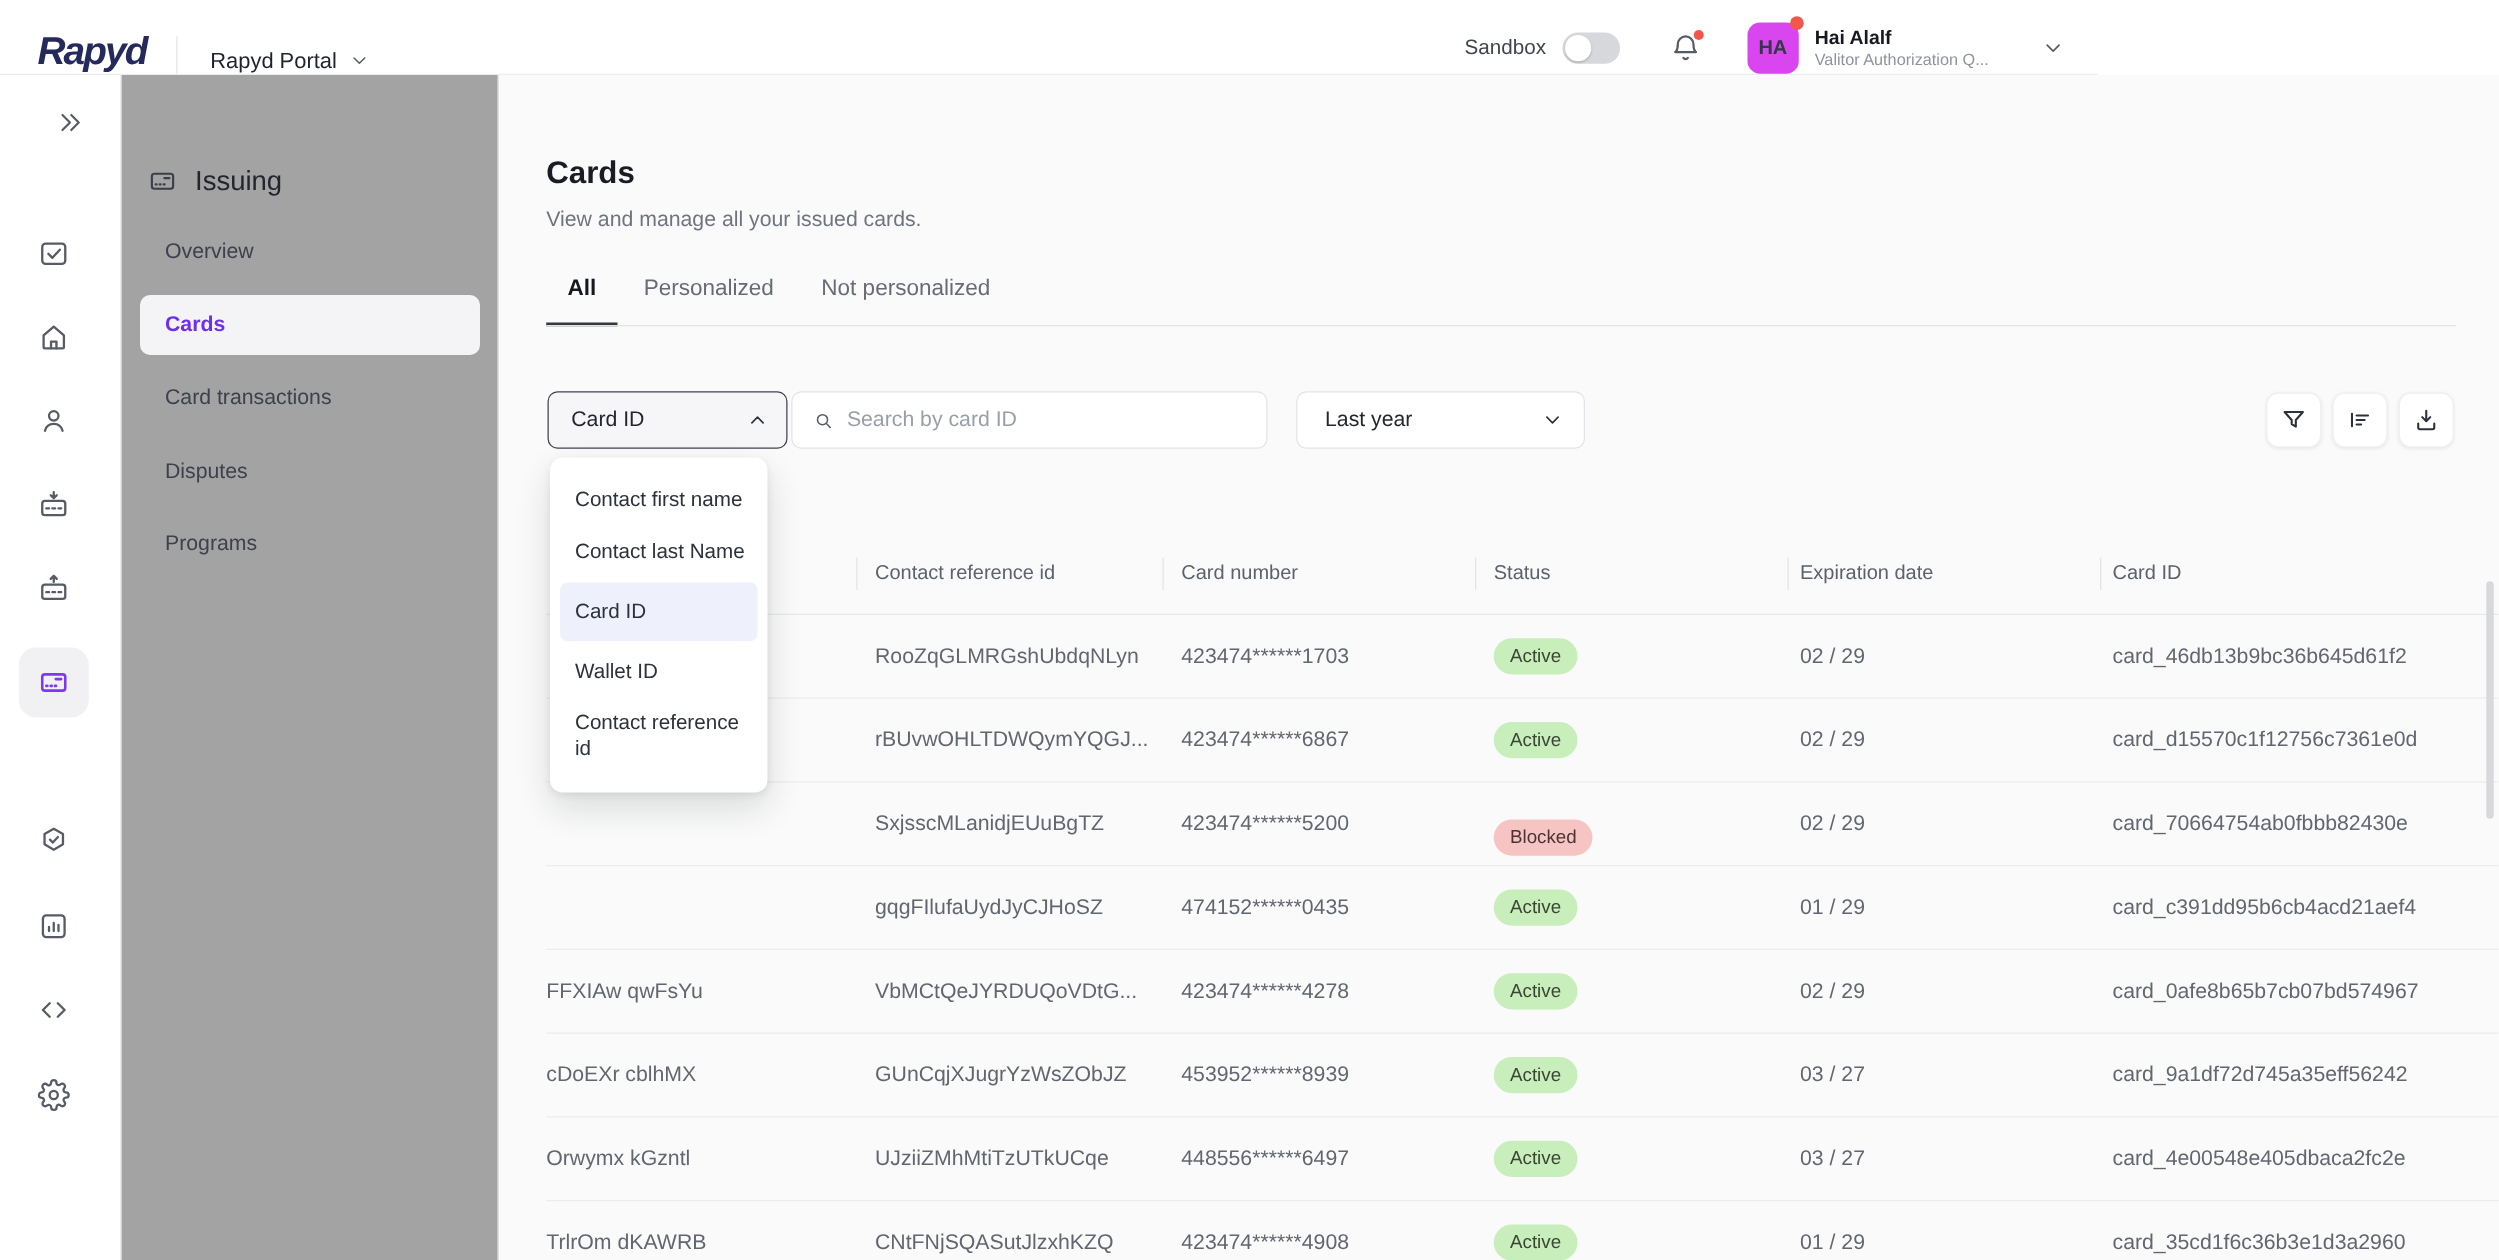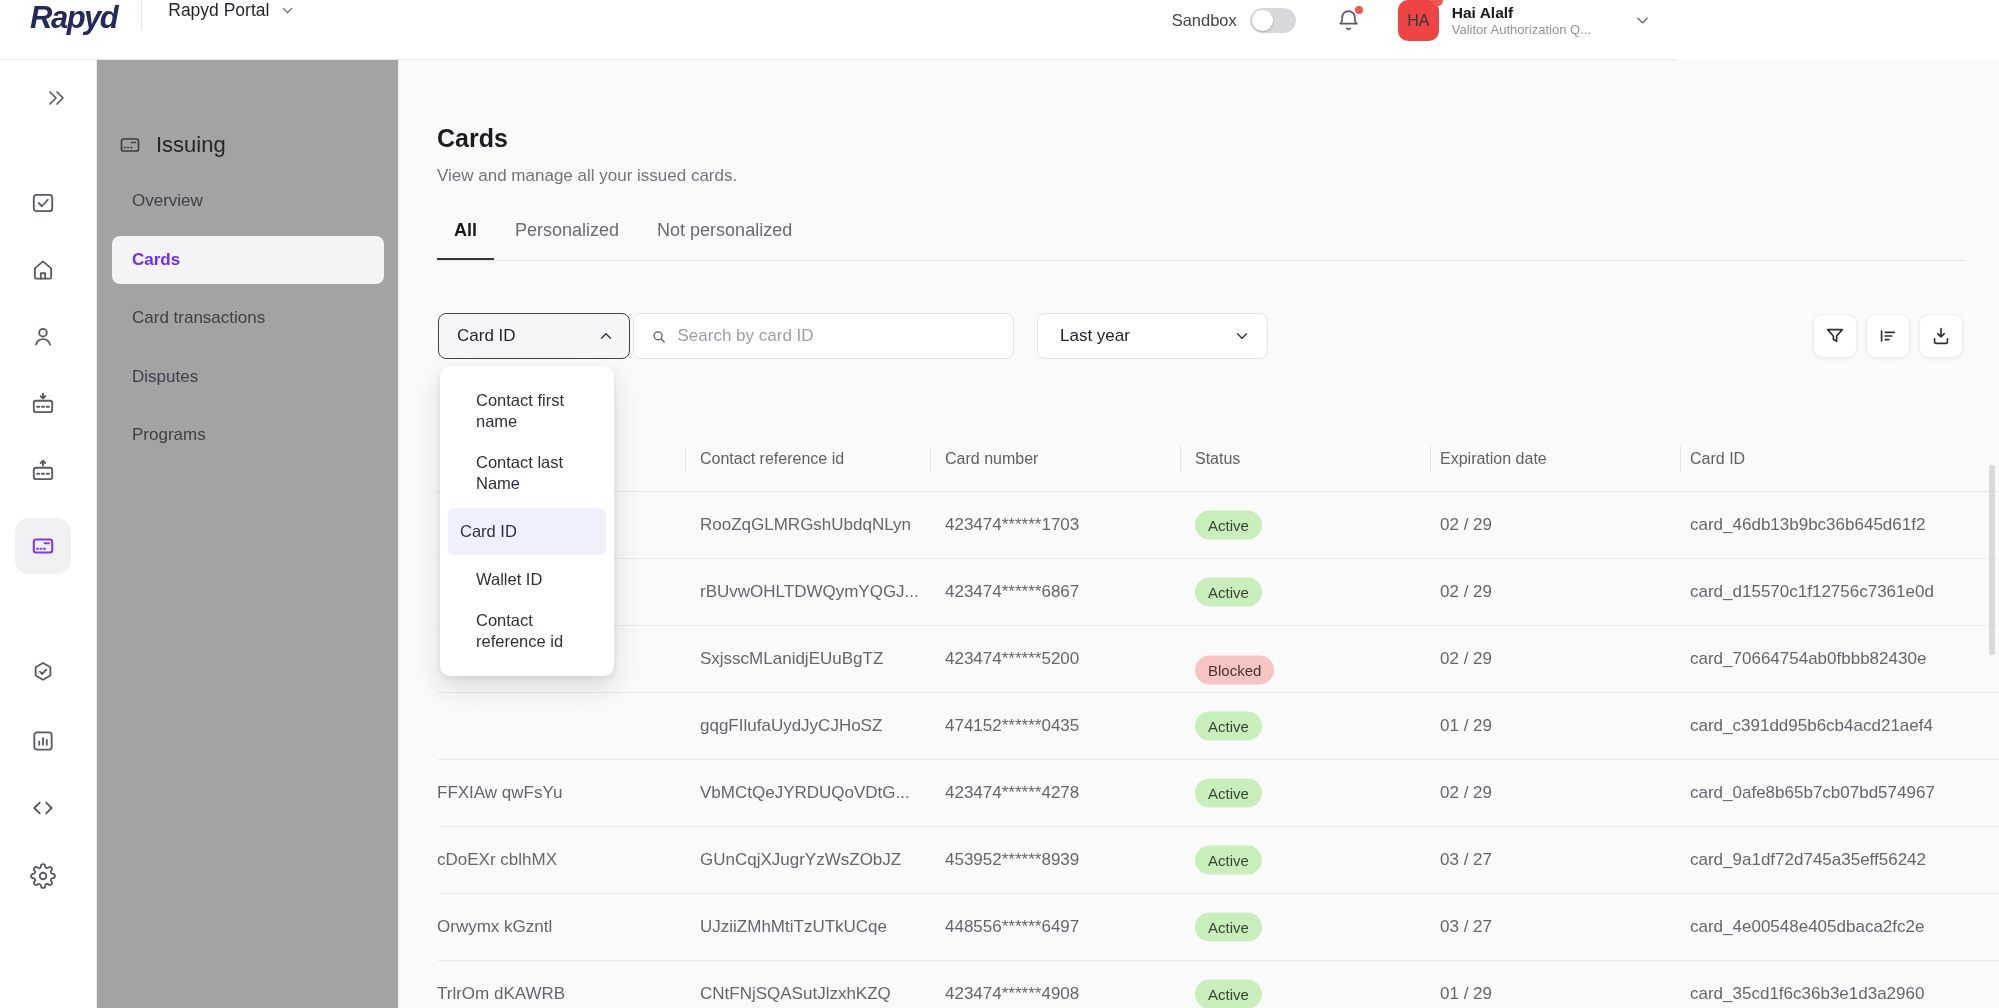--- a/index.html
+++ b/index.html
@@ -3,34 +3,34 @@
 <meta charset="utf-8">
 <style>
   * { box-sizing: border-box; margin: 0; padding: 0; }
   html,body { width:1999px; height:1008px; overflow:hidden; background:#ffffff;
               font-family:"Liberation Sans", sans-serif; }
 
   svg.ic { fill:none; stroke:#565b64; stroke-width:1.7; stroke-linecap:round; stroke-linejoin:round; display:block; }
 
   
   .topbar { position:absolute; left:0; top:0; width:1678px; height:60px; background:#fff;
-            border-bottom:1px solid #ececee; display:flex; align-items:flex-start; padding:0 26px 0 30px; z-index:60; }
+            border-bottom:1px solid #ececee; display:flex; align-items:flex-end; padding:0 26px 0 30px; z-index:60; }
   .logo { font-size:31px; font-weight:800; font-style:italic; letter-spacing:-1.5px; color:#252a5d; }
   .topbar-divider { width:1px; height:30px; background:#e4e5e8; margin:0 26px 0 24px; }
   .portal-switch { display:flex; align-items:center; gap:10px; cursor:pointer; }
   .portal-switch span { font-size:17.5px; color:#1f232b; font-weight:500; }
   .top-right { margin-left:auto; display:flex; align-items:center; }
   .sandbox-label { font-size:16.5px; color:#40454e; }
   .toggle { width:46px; height:25px; border-radius:13px; background:#d7d8db; margin-left:13px; position:relative; cursor:pointer; }
   .toggle .knob { position:absolute; left:2.5px; top:2px; width:21px; height:21px; border-radius:50%; background:#fff; box-shadow:0 1px 2px rgba(0,0,0,.2); }
   .bell-wrap { position:relative; margin-left:40px; cursor:pointer; }
   .dot { position:absolute; background:#f5564b; border-radius:50%; }
   .bell-dot { width:8px; height:8px; right:-2px; top:-2px; }
-  .avatar { position:relative; margin-left:37px; width:41px; height:41px; border-radius:10px; background:#ef4444;
-            display:flex; align-items:center; justify-content:center; font-size:16px; font-weight:400; color:#333845; cursor:pointer; }
+  .avatar { position:relative; margin-left:37px; width:41px; height:41px; border-radius:10px; background:#d946ef;
+            display:flex; align-items:center; justify-content:center; font-size:16px; font-weight:700; color:#333845; cursor:pointer; }
   .avatar-dot { width:11px; height:11px; right:-4px; top:-5px; }
   .user-block { margin-left:13px; cursor:pointer; }
   .user-name { font-size:15.5px; font-weight:700; color:#16191f; line-height:19px; }
   .user-org { font-size:13px; color:#8e939c; line-height:16px; }
   .user-caret { margin-left:42px; cursor:pointer; }
 
   
   .rail { position:absolute; left:0; top:60px; width:97px; height:948px; background:#fff; border-right:1px solid #ececee; z-index:50; }
   .rail-item { position:absolute; left:30px; width:26px; height:26px; cursor:pointer; }
   .rail-expand { position:absolute; left:44px; top:26px; width:24px; height:24px; cursor:pointer; }
@@ -69,21 +69,21 @@
   .date-select { position:absolute; left:638px; top:253px; width:231px; height:46px; background:#fff;
                  border:1px solid #e3e4e8; border-radius:8px; display:flex; align-items:center; padding:0 16px 0 22px; cursor:pointer; }
   .date-select span { font-size:17px; color:#23262d; flex:1; }
   .tool-btn { position:absolute; top:254px; width:44px; height:44px; background:#fff; border:1px solid #f0f0f2; border-radius:10px;
               box-shadow:0 1px 3px rgba(20,22,26,.08); display:flex; align-items:center; justify-content:center; cursor:pointer; }
   .tool-btn svg.ic { stroke:#2c3038; stroke-width:1.8; }
 
   
   .dd-panel { position:absolute; left:41px; top:306px; width:174px; background:#fff; border-radius:10px;
               box-shadow:0 12px 28px rgba(23,26,31,.14), 0 2px 6px rgba(23,26,31,.08); padding:14px 0; z-index:30; }
-  .dd-item { padding:10px 16px 10px 36px; font-size:16.5px; color:#2c313c; line-height:21px; cursor:pointer; }
+  .dd-item { padding:10px 16px 10px 20px; font-size:16.5px; color:#2c313c; line-height:21px; cursor:pointer; }
   .dd-item.selected { margin:4px 8px; padding:13px 12px; background:#eef0fb; border-radius:6px; }
 
   
   .table { position:absolute; left:38px; top:360px; width:1562px; }
   .thead { position:relative; height:72px; border-bottom:1px solid #e8e9eb; }
   .th { position:absolute; top:30px; font-size:16px; color:#5c616b; white-space:nowrap; }
   .th-sep { position:absolute; top:26px; width:1px; height:26px; background:#e3e4e7; }
   .trow { position:relative; height:67px; border-bottom:1px solid #ececee; overflow:hidden; cursor:pointer; }
   .td { position:absolute; top:50%; transform:translateY(-50%); font-size:17px; color:#62676f; white-space:nowrap; }
   .badge { display:inline-block; padding:6px 13px; border-radius:15px; font-size:15px; color:#3a4534; background:#c8eebb; }

